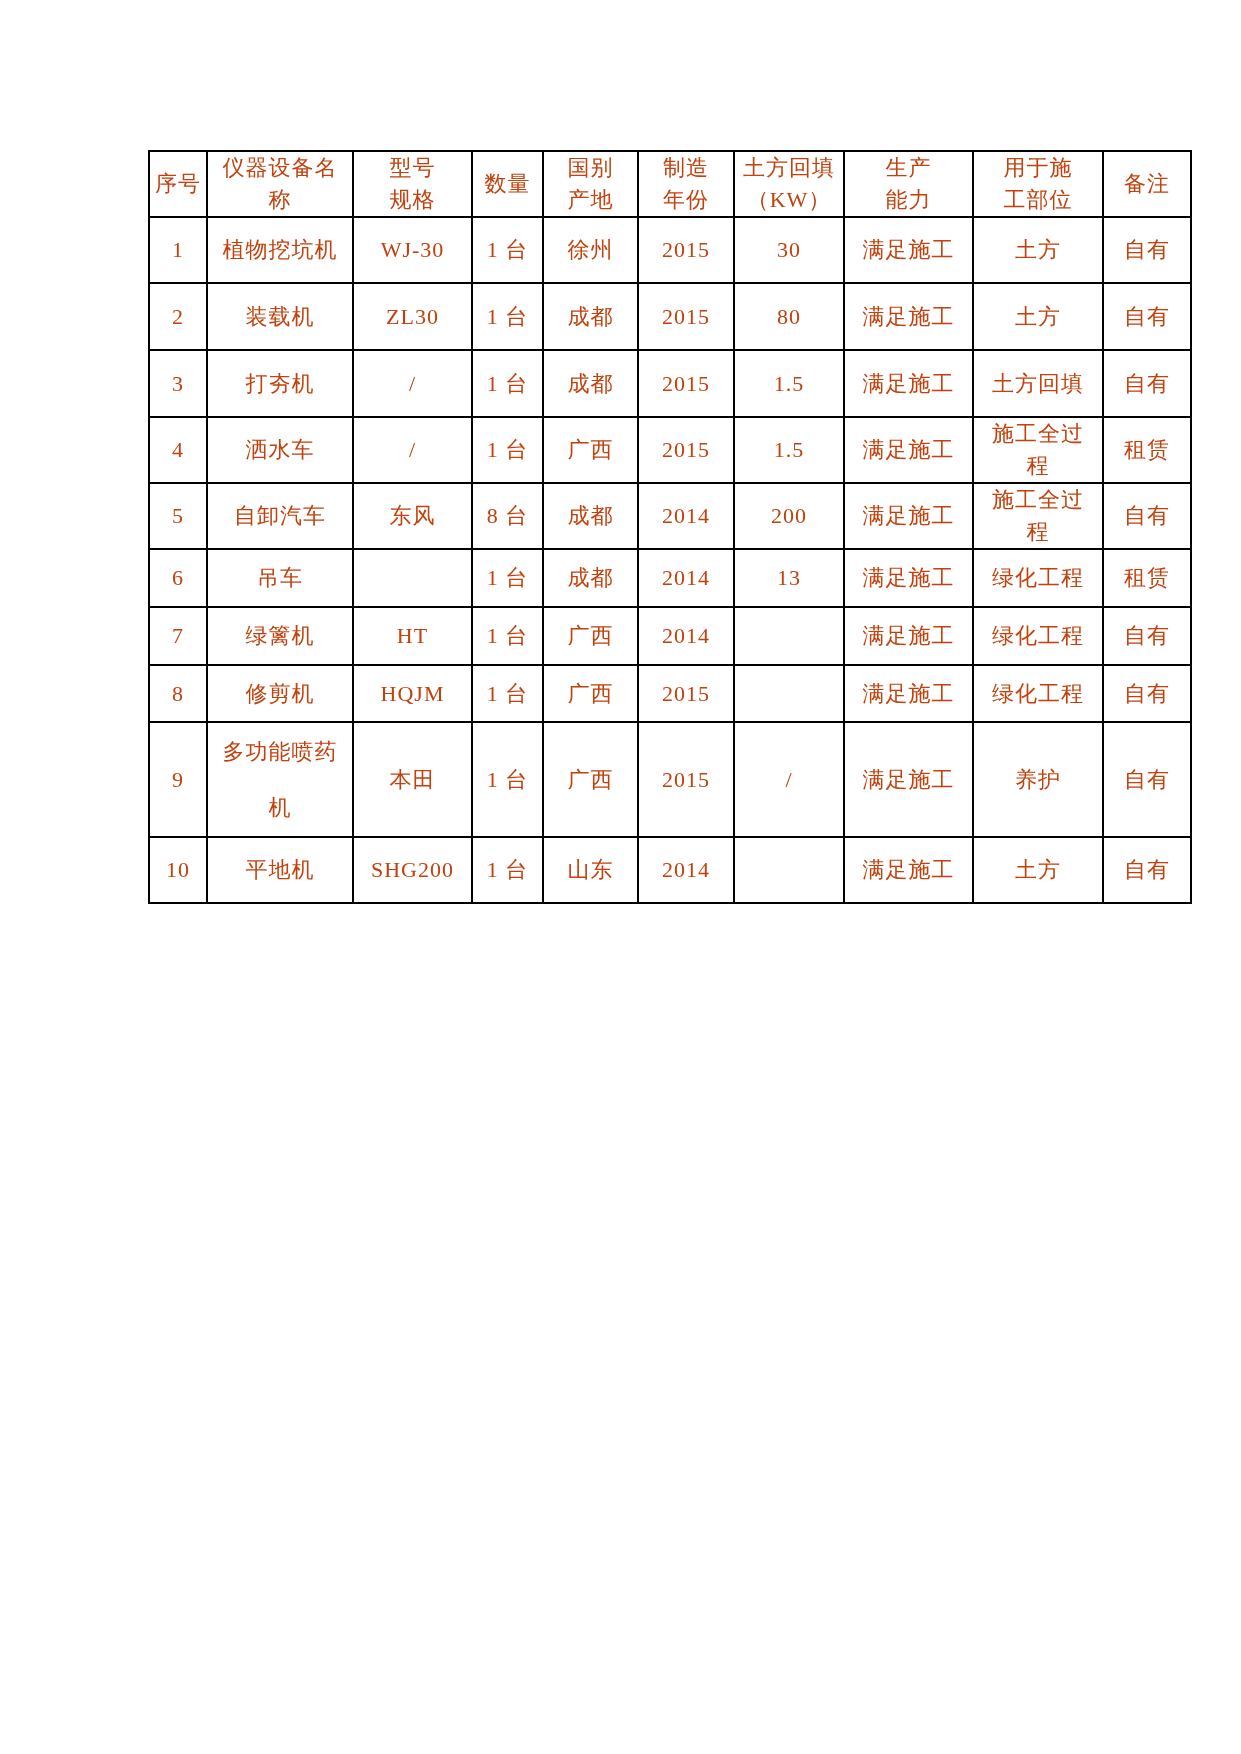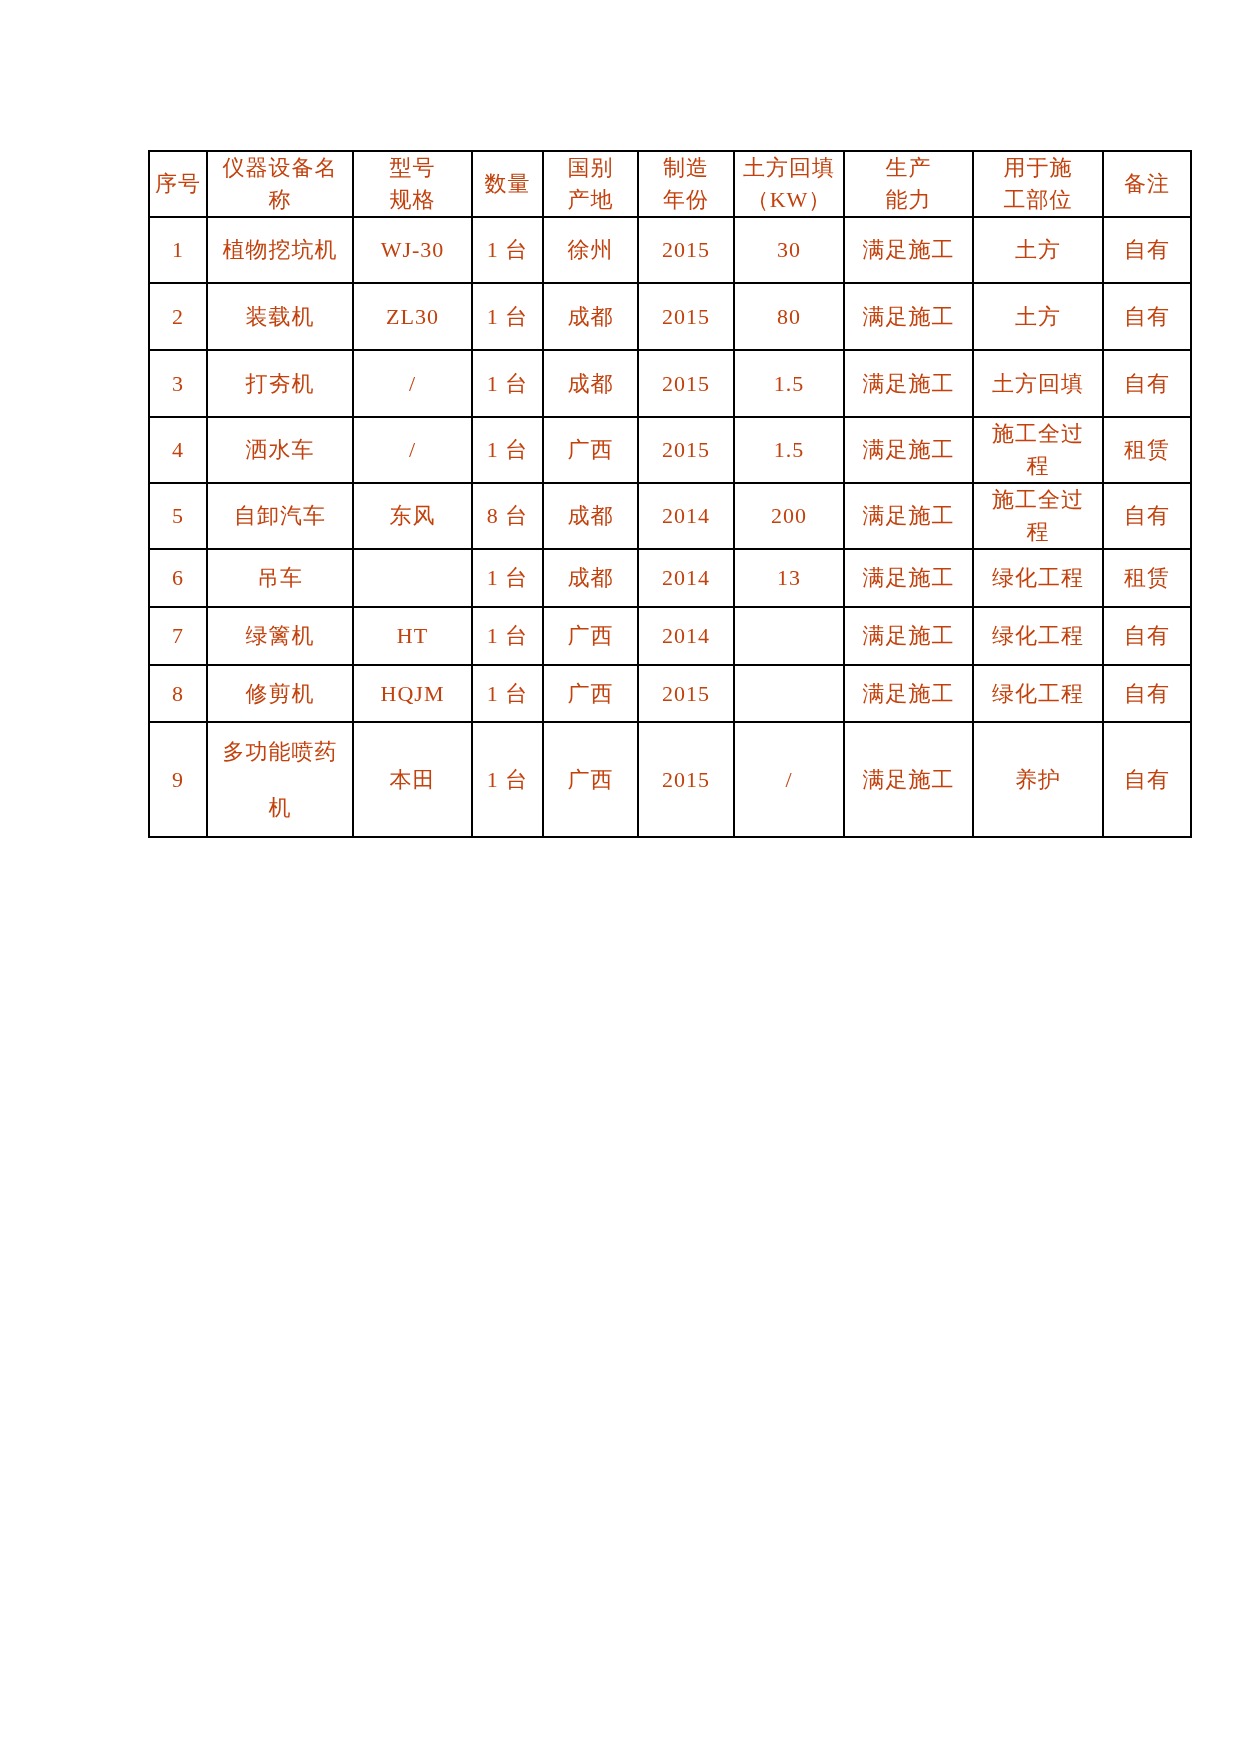--- a/index.html
+++ b/index.html
@@ -194,15 +194,27 @@
 机</td>
           <td>本田</td>
           <td>1 台</td>
           <td>广西</td>
           <td>2015</td>
           <td>/</td>
           <td>满足施工</td>
           <td>养护</td>
           <td>自有</td>
         </tr>
+        <tr>
+          <td>10</td>
+          <td>平地机</td>
+          <td>SHG200</td>
+          <td>1 台</td>
+          <td>山东</td>
+          <td>2014</td>
+          <td></td>
+          <td>满足施工</td>
+          <td>土方</td>
+          <td>自有</td>
+        </tr>
       </tbody>
   </table>
 </div>
 
 </body></html>

